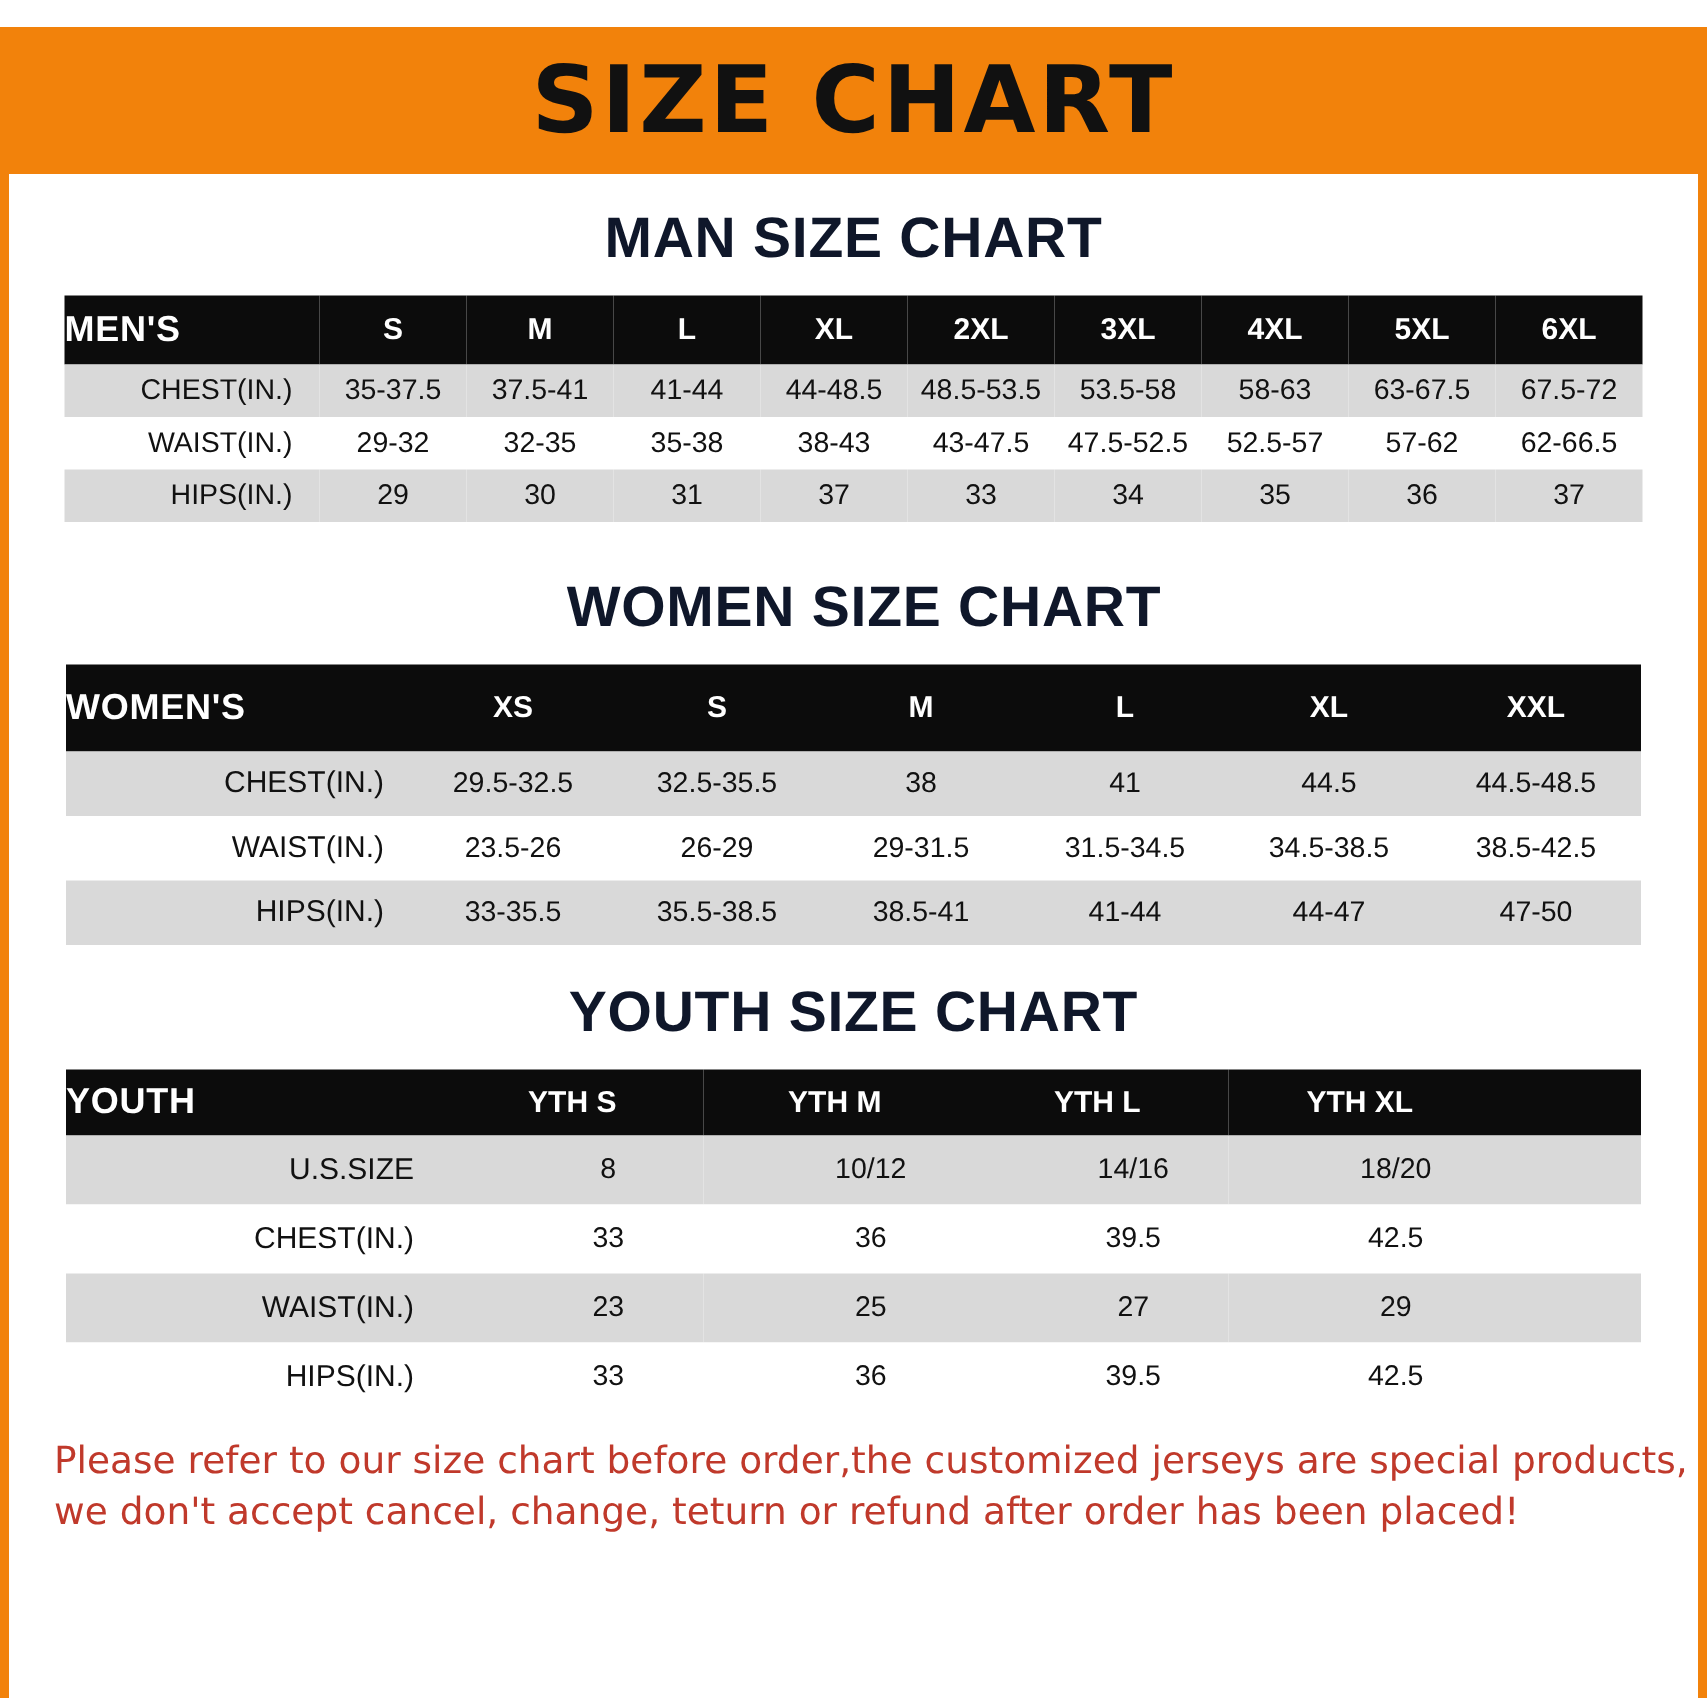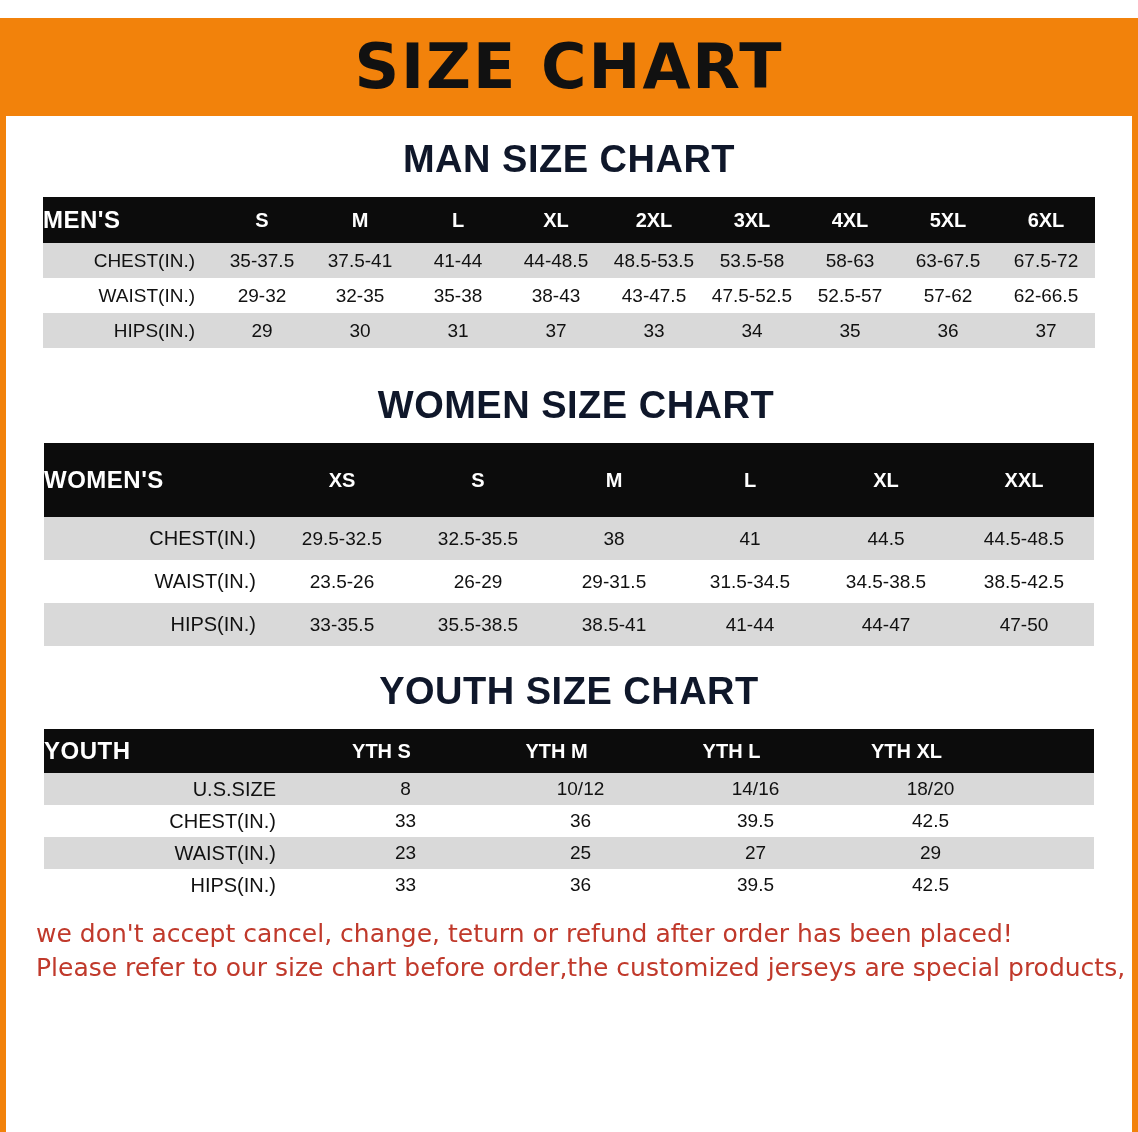--- a/index.html
+++ b/index.html
@@ -84,29 +84,29 @@
   .row-shade td { background: #d9d9d9; }
   .row-plain td { background: #ffffff; }
 
   
   .men thead th { height: 46px; }
   .men tbody td { height: 35px; font-size: 18px; }
   .men thead th.rowlabel { font-size: 23px; }
   .men tbody td.rowlabel { font-size: 19px; }
 
   
-  .women thead th { height: 74px; font-size: 23px; }
+  .women thead th { height: 58px; font-size: 23px; }
   .women thead th.rowlabel { font-size: 25px; }
   .women tbody td { height: 43px; font-size: 20px; }
   .women tbody td.rowlabel { font-size: 20px; }
 
   
   .youth thead th { height: 44px; font-size: 23px; }
   .youth thead th.rowlabel { font-size: 25px; }
-  .youth tbody td { height: 32px; font-size: 20px; padding-left: 48px; }
+  .youth tbody td { height: 46px; font-size: 20px; padding-left: 48px; }
   .youth tbody td.rowlabel { font-size: 20px; }
 
   .notice {
     margin: 16px 30px 0 30px;
     color: #c0392b;
     font-family: "DejaVu Sans", sans-serif;
     font-size: 25px;
     line-height: 1.35;
     text-align: left;
   }
@@ -292,17 +292,17 @@
         <td>33</td>
         <td>36</td>
         <td>39.5</td>
         <td>42.5</td>
         <td></td>
       </tr>
     </tbody>
   </table>
 
   <div class="notice">
+    <div>Please refer to our size chart before order,the customized jerseys are special products,</div>
     <div>we don't accept cancel, change, teturn or refund after order has been placed!</div>
-    <div>Please refer to our size chart before order,the customized jerseys are special products,</div>
   </div>
 
 </div>
 
 </body></html>

